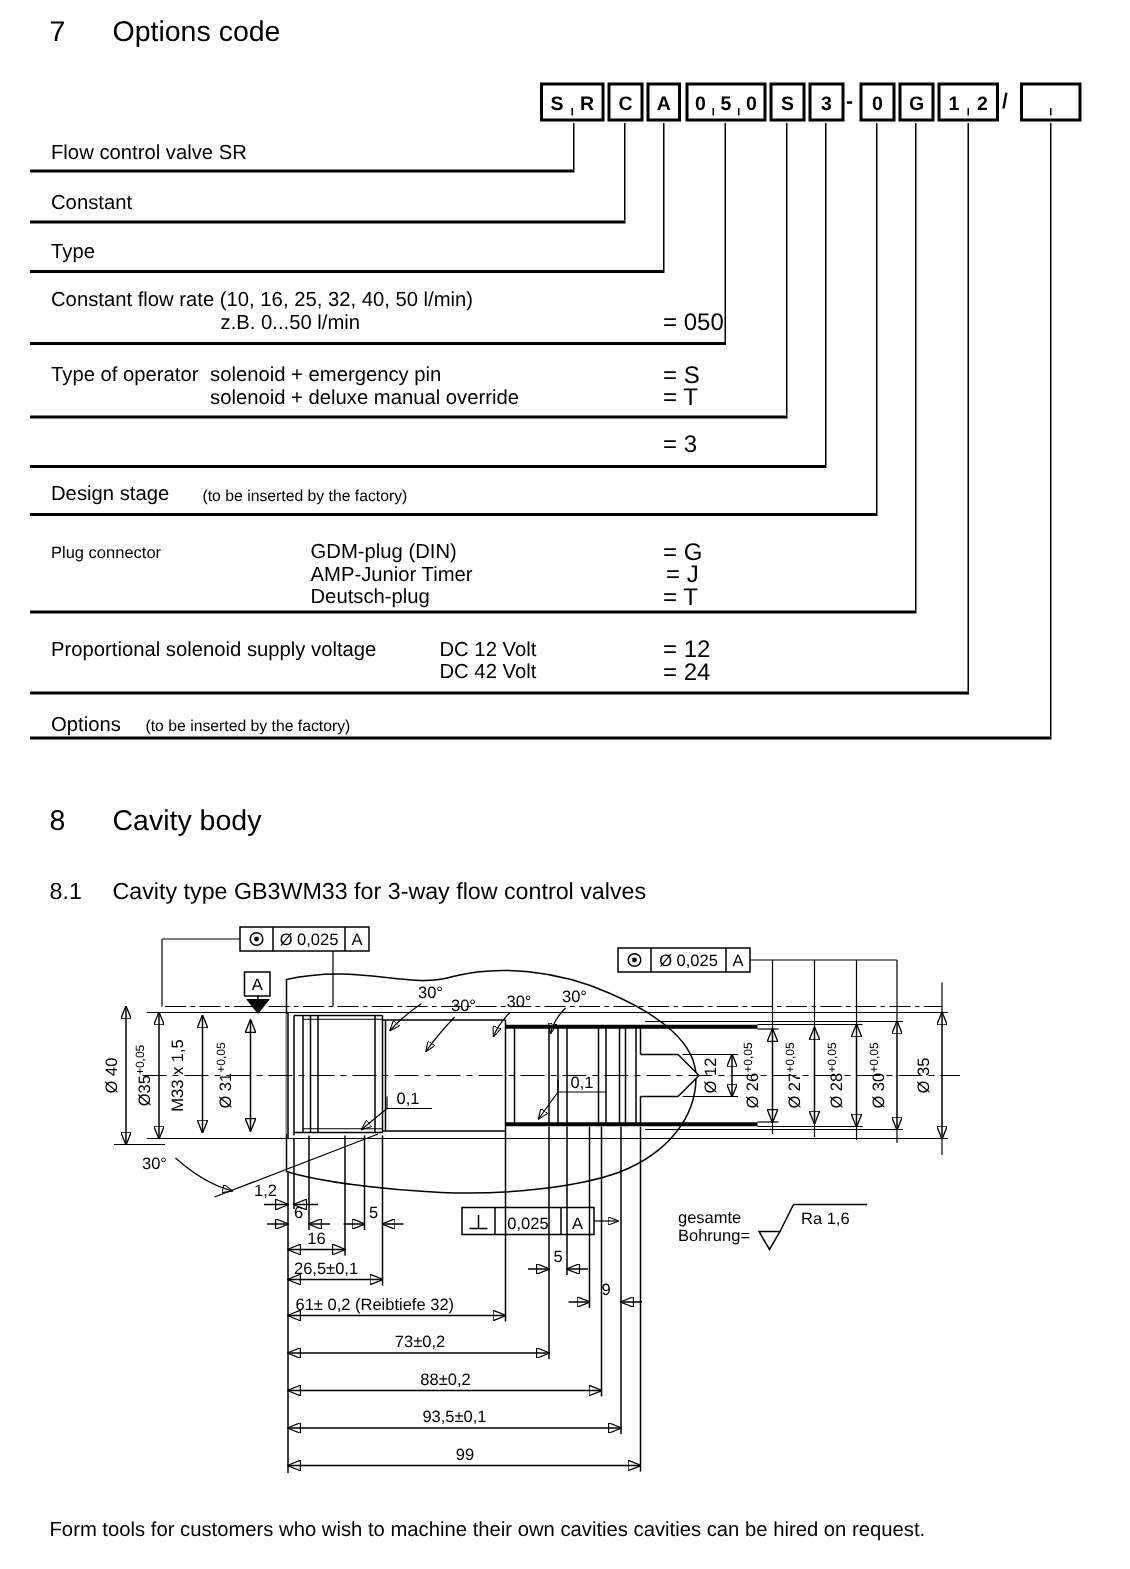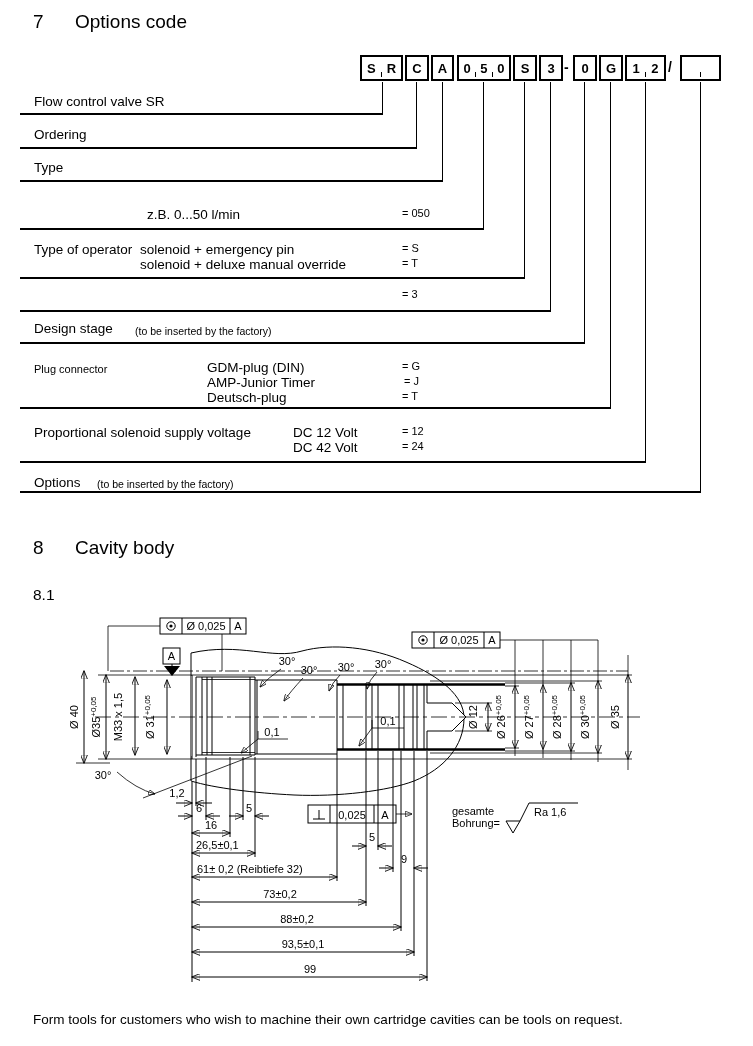--- a/index.html
+++ b/index.html
@@ -4,21 +4,21 @@
 <style>
   html,body{margin:0;padding:0;background:#fff;}
   .page{position:relative;width:753px;height:1046px;background:#fff;
         font-family:"Liberation Sans",sans-serif;color:#000;overflow:hidden;}
   .abs{position:absolute;white-space:nowrap;}
   .h1{font-size:19px;}
   .h2{font-size:15.5px;}
   .lbl{font-size:13.5px;}
   .lbl-sm{font-size:11px;}
   .note{font-size:10.5px;}
-  .val{font-size:11px;}
+  .val{font-size:16px;margin-left:40px;}
   .rule{position:absolute;left:20px;height:2px;background:#000;}
   .drop{position:absolute;width:1px;background:#000;}
   .cbox{position:absolute;top:55px;height:26px;border:2px solid #000;box-sizing:border-box;
         display:flex;align-items:center;justify-content:space-evenly;
         font-weight:bold;font-size:13px;}
   .cbox .tick{width:1px;height:5px;background:#000;align-self:flex-end;margin-bottom:2px;}
   .sep{position:absolute;top:59px;font-weight:bold;font-size:14px;}
   svg{position:absolute;left:0;top:612px;}
   svg line,svg path,svg rect,svg polyline{stroke:#000;fill:none;stroke-width:1;}
   svg .thin{stroke-width:0.8;}
@@ -83,26 +83,27 @@
   <div class="drop" style="left:524px;top:82px;height:195px"></div>
   <div class="drop" style="left:550px;top:82px;height:228px"></div>
   <div class="drop" style="left:584px;top:82px;height:260px"></div>
   <div class="drop" style="left:610px;top:82px;height:325px"></div>
   <div class="drop" style="left:645px;top:82px;height:379px"></div>
   <div class="drop" style="left:700px;top:82px;height:409px"></div>
 
   <div class="abs lbl" style="left:34px;top:94px">Flow control valve SR</div>
   <div class="rule" style="top:113px;width:363px"></div>
 
-  <div class="abs lbl" style="left:34px;top:127px">Ordering</div>
+  <div class="abs lbl" style="left:34px;top:127px">Constant</div>
   <div class="rule" style="top:147px;width:397px"></div>
 
   <div class="abs lbl" style="left:34px;top:160px">Type</div>
   <div class="rule" style="top:180px;width:423px"></div>
 
+  <div class="abs lbl" style="left:34px;top:192px">Constant flow rate (10, 16, 25, 32, 40, 50 l/min)</div>
   <div class="abs lbl" style="left:147px;top:207px">z.B. 0...50 l/min</div>
   <div class="abs val" style="left:402px;top:207px">= 050</div>
   <div class="rule" style="top:228px;width:464px"></div>
 
   <div class="abs lbl" style="left:34px;top:242px">Type of operator</div>
   <div class="abs lbl" style="left:140px;top:242px">solenoid + emergency pin</div>
   <div class="abs val" style="left:402px;top:242px">= S</div>
   <div class="abs lbl" style="left:140px;top:257px">solenoid + deluxe manual override</div>
   <div class="abs val" style="left:402px;top:257px">= T</div>
   <div class="rule" style="top:277px;width:505px"></div>
@@ -130,20 +131,21 @@
   <div class="abs val" style="left:402px;top:440px">= 24</div>
   <div class="rule" style="top:461px;width:626px"></div>
 
   <div class="abs lbl" style="left:34px;top:475px">Options</div>
   <div class="abs note" style="left:97px;top:478px">(to be inserted by the factory)</div>
   <div class="rule" style="top:491px;width:681px"></div>
 
   <div class="abs h1" style="left:33px;top:537px">8</div>
   <div class="abs h1" style="left:75px;top:537px">Cavity body</div>
   <div class="abs h2" style="left:33px;top:586px">8.1</div>
+  <div class="abs h2" style="left:75px;top:586px">Cavity type GB3WM33 for 3-way flow control valves</div>
 
   <svg width="753" height="400" viewBox="0 612 753 400">
     <defs>
       <pattern id="hatch" width="9" height="9" patternUnits="userSpaceOnUse" patternTransform="rotate(45)">
         <line x1="0" y1="0" x2="0" y2="9" stroke="#555" stroke-width="0.8"></line>
       </pattern>
       <marker id="ar" viewBox="0 0 10 8" refX="9.5" refY="4" markerWidth="9" markerHeight="7" orient="auto-start-reverse">
         <path d="M0,0 L10,4 L0,8 z" fill="#000" stroke="none"></path>
       </marker>
     </defs>
@@ -373,15 +375,15 @@
       <line x1="192" y1="902" x2="366" y2="902" marker-start="url(#ar)" marker-end="url(#ar)"></line>
       <text class="dt" x="297" y="923" text-anchor="middle">88±0,2</text>
       <line x1="192" y1="927" x2="401" y2="927" marker-start="url(#ar)" marker-end="url(#ar)"></line>
       <text class="dt" x="303" y="948" text-anchor="middle">93,5±0,1</text>
       <line x1="192" y1="952" x2="414" y2="952" marker-start="url(#ar)" marker-end="url(#ar)"></line>
       <text class="dt" x="310" y="973" text-anchor="middle">99</text>
       <line x1="192" y1="977" x2="427" y2="977" marker-start="url(#ar)" marker-end="url(#ar)"></line>
     </g>
   </svg>
 
-  <div class="abs lbl" style="left:33px;top:1012px">Form tools for customers who wish to machine their own cartridge cavities can be tools on request.</div>
+  <div class="abs lbl" style="left:33px;top:1012px">Form tools for customers who wish to machine their own cavities cavities can be hired on request.</div>
 
 </div>
 
 </body></html>

